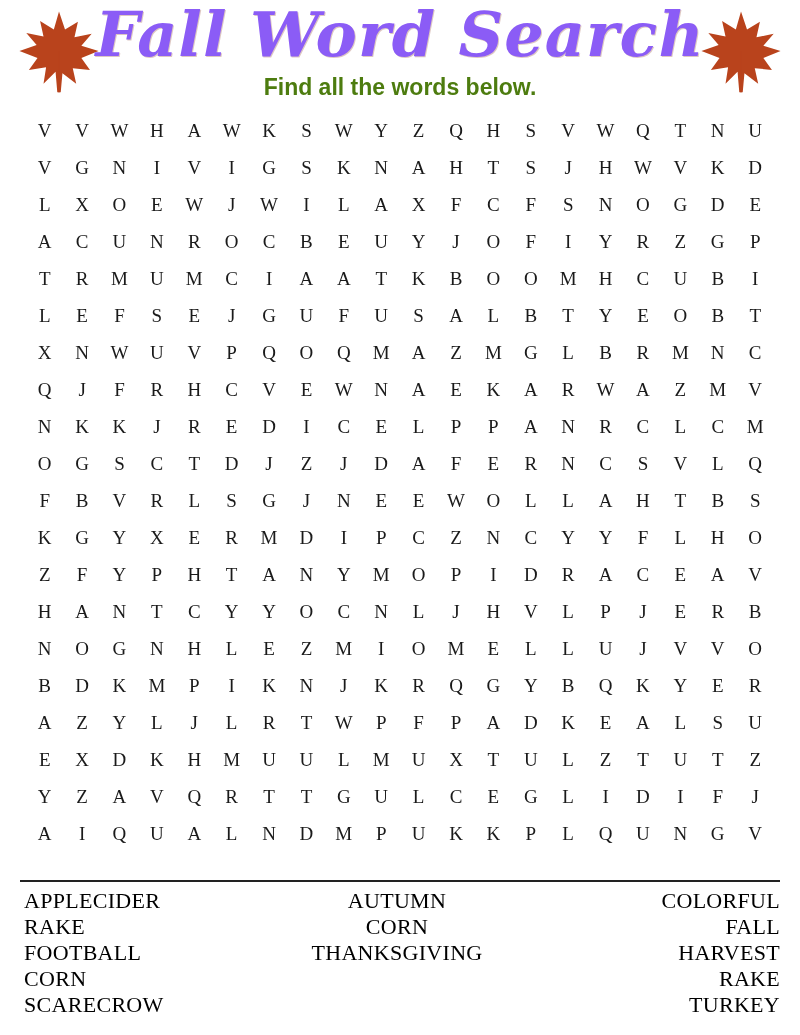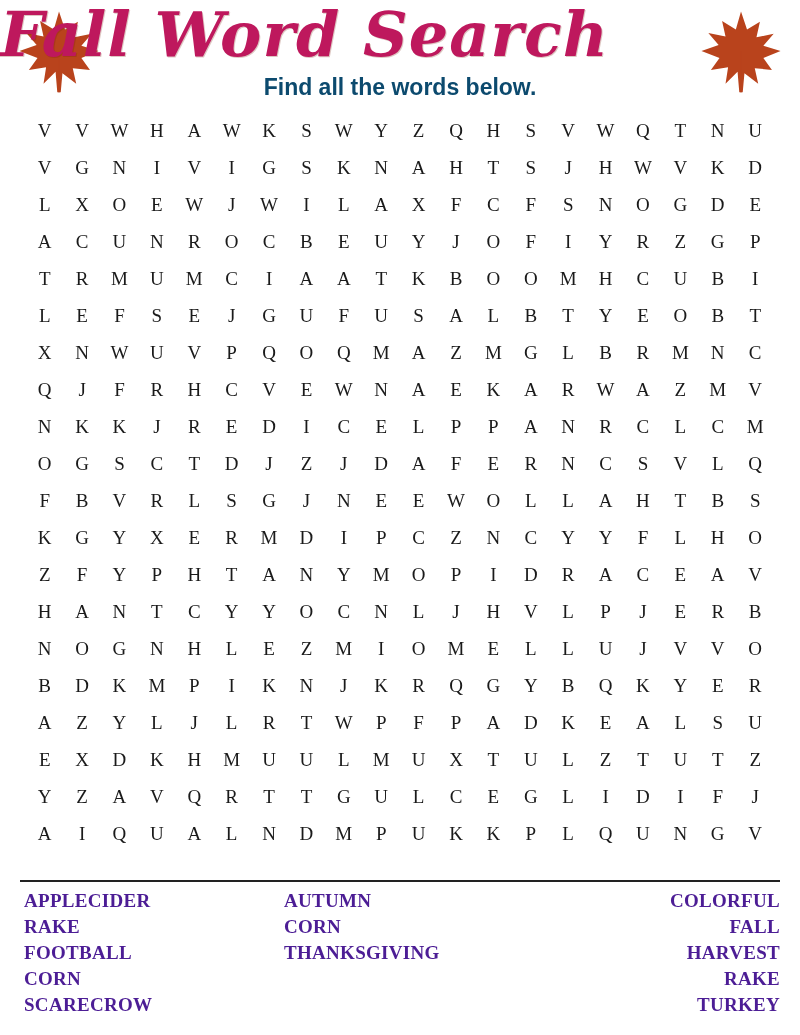--- a/index.html
+++ b/index.html
@@ -18,39 +18,40 @@
   
   .header {
     position: relative;
     height: 112px;
   }
   .title {
     position: absolute;
     left: 0;
     right: 0;
     top: 2px;
+    text-align: center;
     font-family: "DejaVu Serif", serif;
     font-style: italic;
     font-weight: bold;
     font-size: 62px;
     letter-spacing: 1px;
-    color: #be185d;
+    color: #8b5cf6;
     line-height: 1.05;
     text-shadow: 1px 1px 0 rgba(120,30,10,0.25);
   }
   .subtitle {
     position: absolute;
     left: 0;
     right: 0;
     top: 74px;
     text-align: center;
     font-family: "Liberation Sans", sans-serif;
     font-weight: bold;
     font-size: 23px;
-    color: #0c4a6e;
+    color: #4d7c0f;
   }
   .leaf {
     position: absolute;
     top: 8px;
     width: 86px;
     height: 86px;
   }
   .leaf-left { left: 16px; }
   .leaf-right { right: 16px; }
 
@@ -89,30 +90,29 @@
     height: 0;
   }
   .wordlist {
     display: flex;
     padding-top: 6px;
   }
   .wl-col {
     flex: 1 1 0;
   }
   .wl-col.c1 { padding-left: 4px; }
-  .wl-col.c2 { padding-left: 34px; }
+  .wl-col.c2 { padding-left: 34px; text-align: center; }
   .wl-col.c3 { padding-left: 44px; text-align: right; }
   .wl-item {
     font-family: "Liberation Serif", serif;
-    font-size: 19px;
+    font-size: 22px;
     letter-spacing: 0.3px;
-    color: #4c1d95;
+    color: #000000;
     line-height: 26px;
     white-space: nowrap;
-    font-weight: bold;
   }
 </style>
 </head>
 <body>
 
 <div class="header">
 
   <svg class="leaf leaf-left" viewBox="0 0 100 100">
     <path d="M50 4 L57 25 L72 16 L68 34 L88 30 L76 44 L96 50 L76 58 L86 72 L66 70 L70 88 L54 76 L52 98 L48 98 L46 74 L32 88 L35 69 L15 72 L25 58 L4 50 L24 43 L12 29 L32 33 L28 15 L44 25 Z" fill="#b9431c"></path>
     <path d="M49 50 L49 98 L51 98 L51 50 Z" fill="#b9431c"></path>

